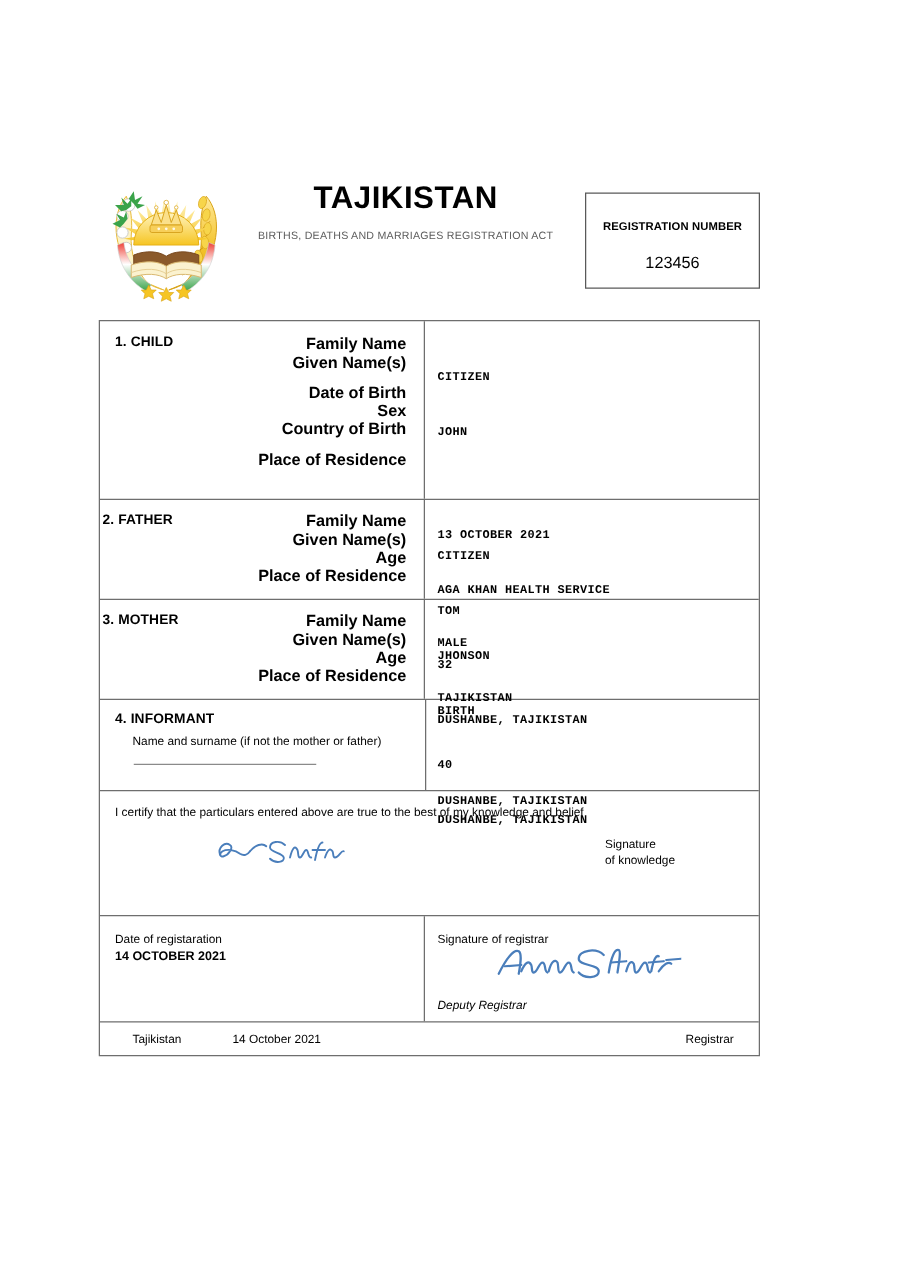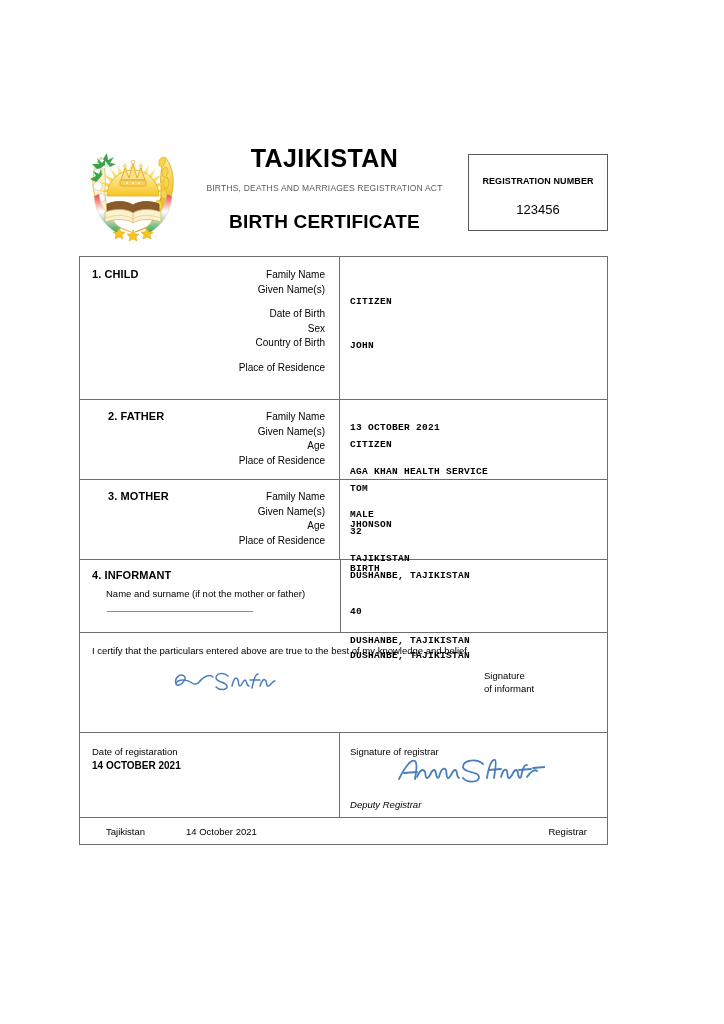--- a/index.html
+++ b/index.html
@@ -118,23 +118,24 @@
   }
 
   .section-title {
     font-size: 11px;
     font-weight: bold;
     letter-spacing: 0.1px;
   }
 
   .labels {
     text-align: right;
-    font-size: 10px;
+    font-size: 13px;
     line-height: 14.5px;
     padding-right: 6px;
+    font-weight: bold;
   }
   .labels .gap { height: 10px; }
 
   .values {
     font-family: "Liberation Mono", "DejaVu Sans Mono", monospace;
     font-size: 9.5px;
     font-weight: bold;
     line-height: 14.5px;
     letter-spacing: 0.3px;
     white-space: pre;
@@ -142,21 +143,21 @@
   .values .gap { height: 10px; }
   .values .plain { font-weight: normal; }
 
   .row-child { height: 143px; }
   .row-child .cell-left { padding-top: 11px; }
   .row-child .section-title { position: absolute; left: 12px; top: 11px; }
   .row-child .labels { margin-top: 0px; }
 
   .row-parent { height: 80px; }
   .row-parent .cell-left { padding-top: 10px; }
-  .row-parent .section-title { position: absolute; left: 28px; top: 10px; }
+  .row-parent .section-title { position: absolute; left: 2px; top: 10px; }
 
   .row-informant { height: 73px; }
   .informant-sub {
     font-size: 9.5px;
     margin-top: 7px;
     margin-left: 14px;
   }
   .informant-line {
     width: 146px;
     height: 1px;
@@ -336,21 +337,20 @@
           <path d="M40 90 l2 4 l4 0 l-3 3 l1 4 l-4 -2 l-4 2 l1 -4 l-3 -3 l4 0 Z"></path>
           <path d="M54 92 l2 4 l4 0 l-3 3 l1 4 l-4 -2 l-4 2 l1 -4 l-3 -3 l4 0 Z"></path>
           <path d="M68 90 l2 4 l4 0 l-3 3 l1 4 l-4 -2 l-4 2 l1 -4 l-3 -3 l4 0 Z"></path>
         </g>
       </svg>
     </div>
 
     <div class="title-block">
       <div class="country-title">TAJIKISTAN</div>
       <div class="act-line">BIRTHS, DEATHS AND MARRIAGES REGISTRATION ACT</div>
-      <div class="doc-title">BIRTH CERTIFICATE</div>
     </div>
 
     <div class="regbox">
       <div class="regbox-label">REGISTRATION NUMBER</div>
       <div class="regbox-value">123456</div>
     </div>
   </div>
 
   <div class="table">
 
@@ -444,21 +444,21 @@
               <path d="M62 20 C64 12 66 10 68 14 C69 17 68 20 70 20 C72 20 73 14 75 14 C77 14 76 20 79 20"></path>
               <path d="M82 22 C84 12 86 8 88 8"></path>
               <path d="M80 14 L90 14"></path>
               <path d="M90 20 C92 14 94 12 96 15 C97 17 96 20 98 20 C101 20 103 14 105 15"></path>
             </g>
           </svg>
         </div>
 
         <div class="sig-label">
           <div>Signature</div>
-          <div>of informant</div>
+          <div>of knowledge</div>
         </div>
       </div>
     </div>
 
     <div class="row row-registration">
       <div class="reg-left">
         <div class="reg-label">Date of registaration</div>
         <div class="reg-value">14 OCTOBER 2021</div>
       </div>
       <div class="reg-right">

